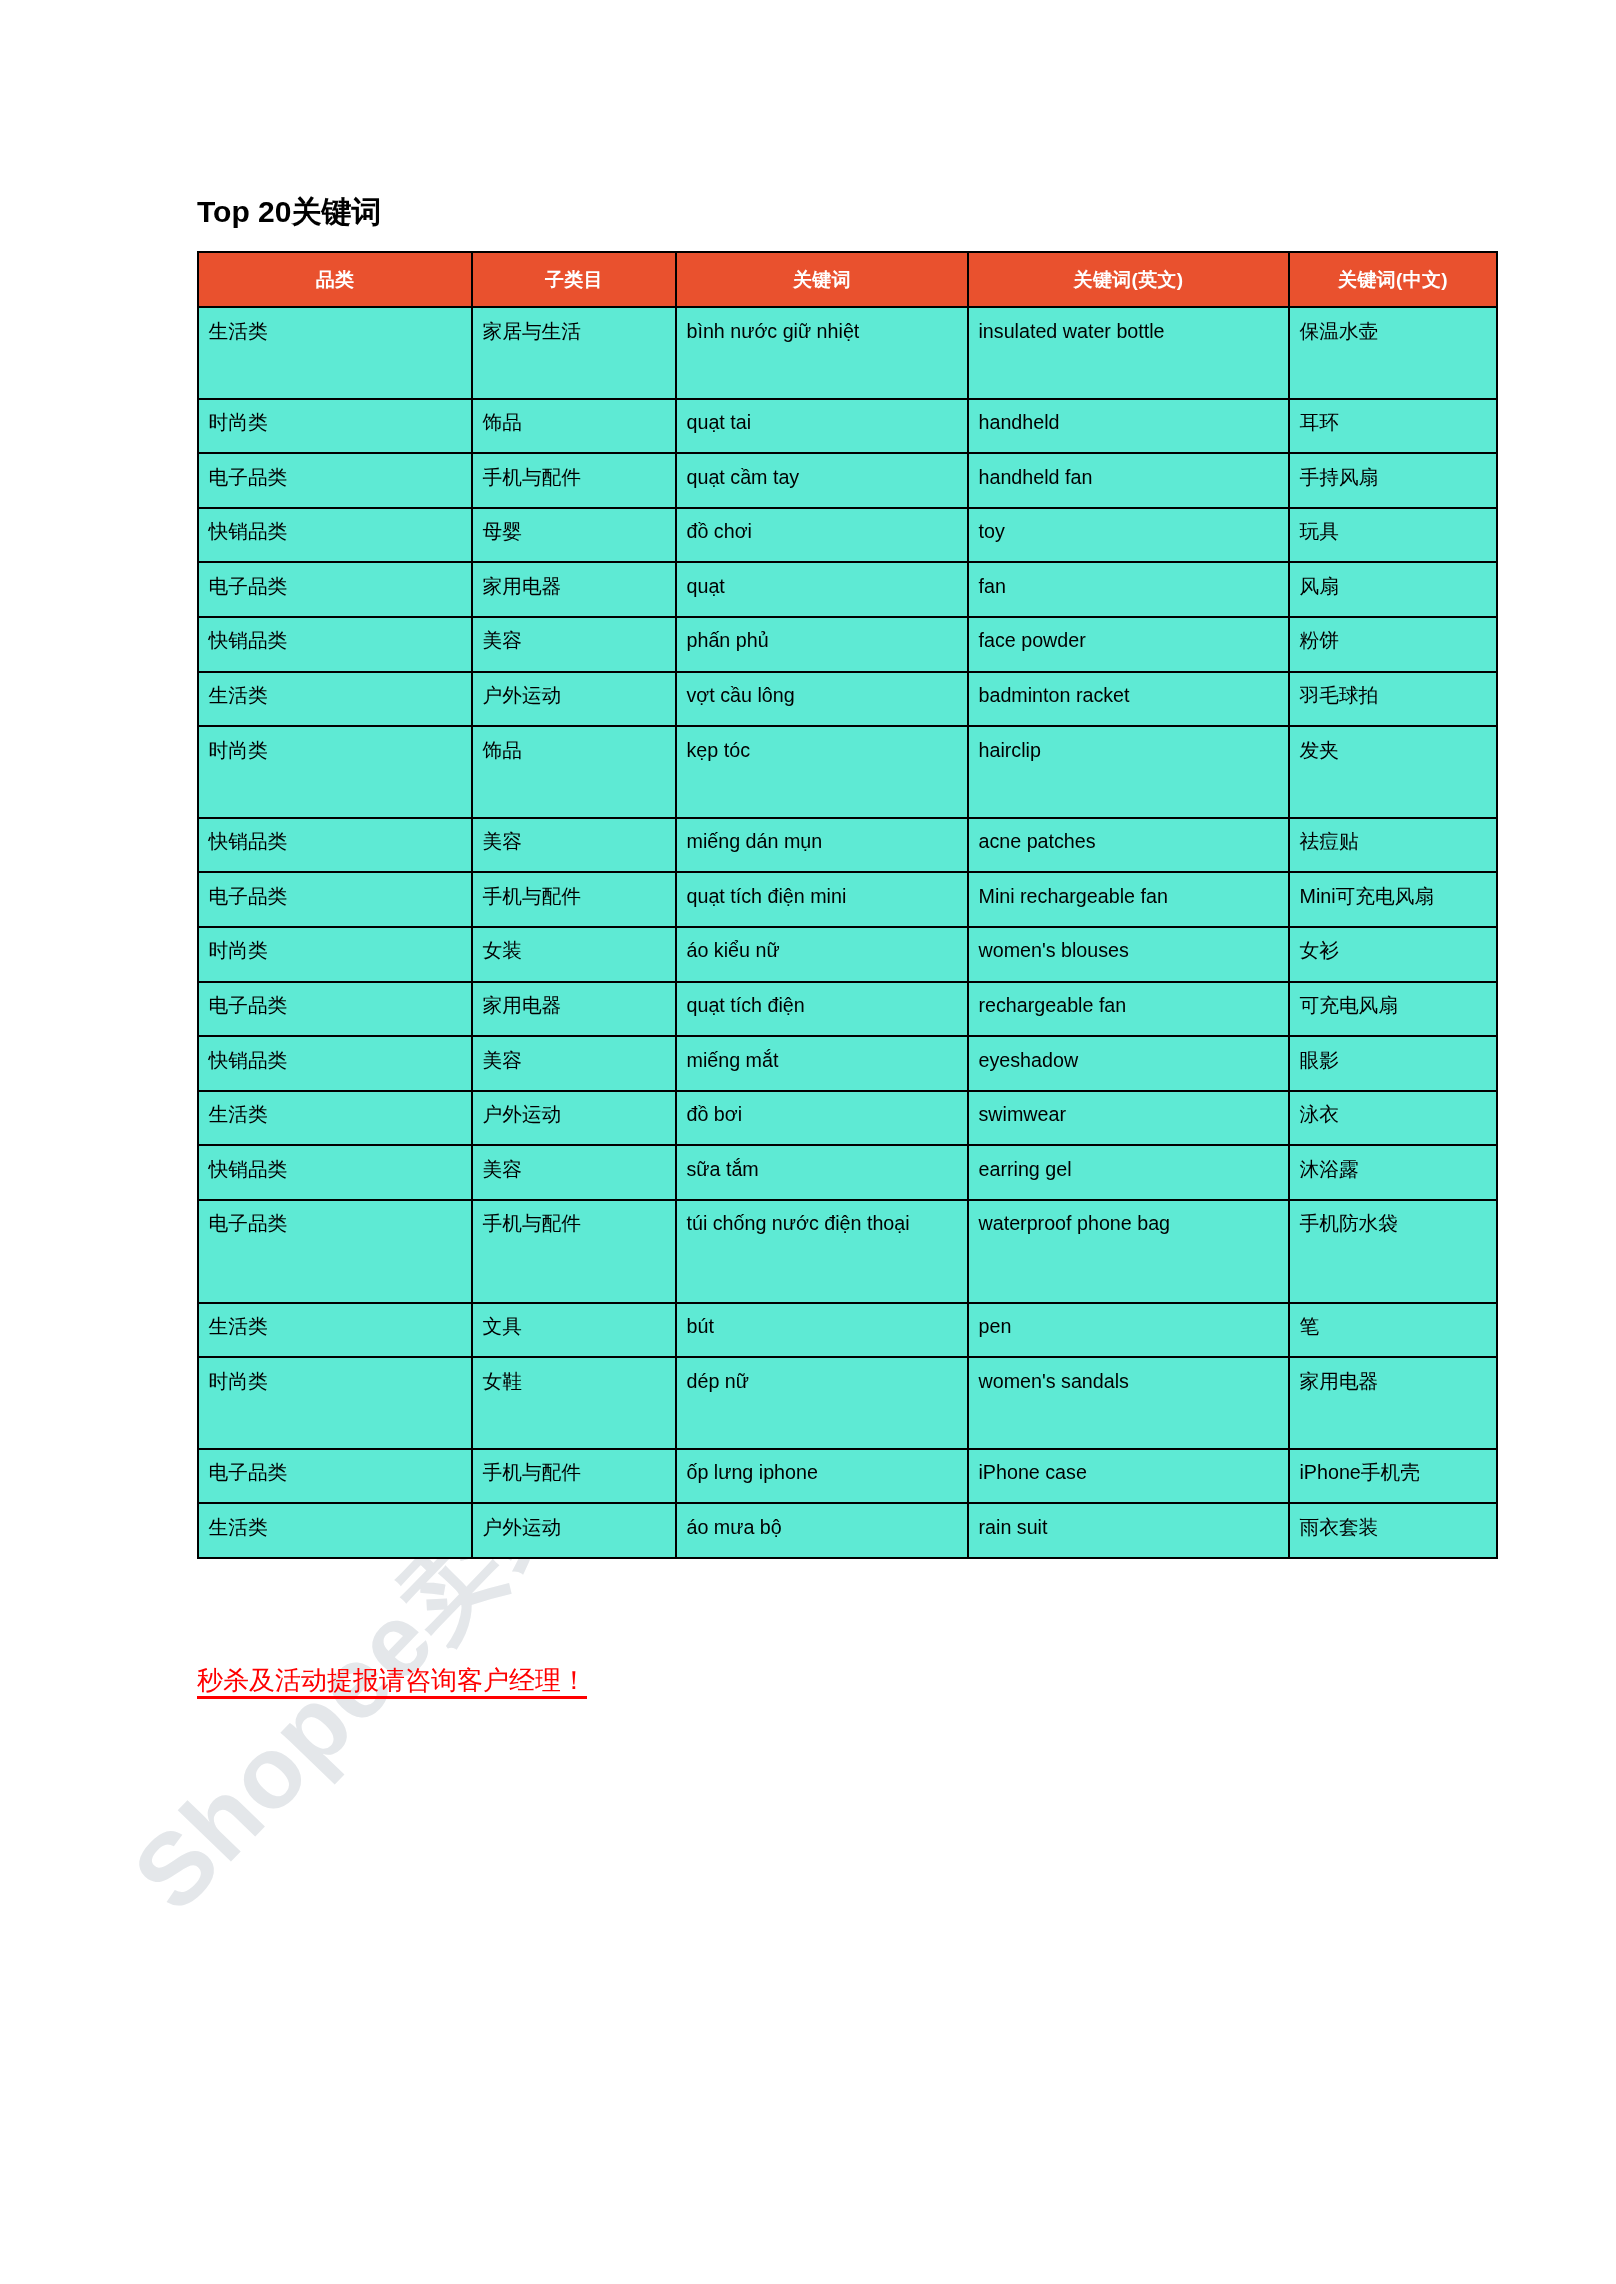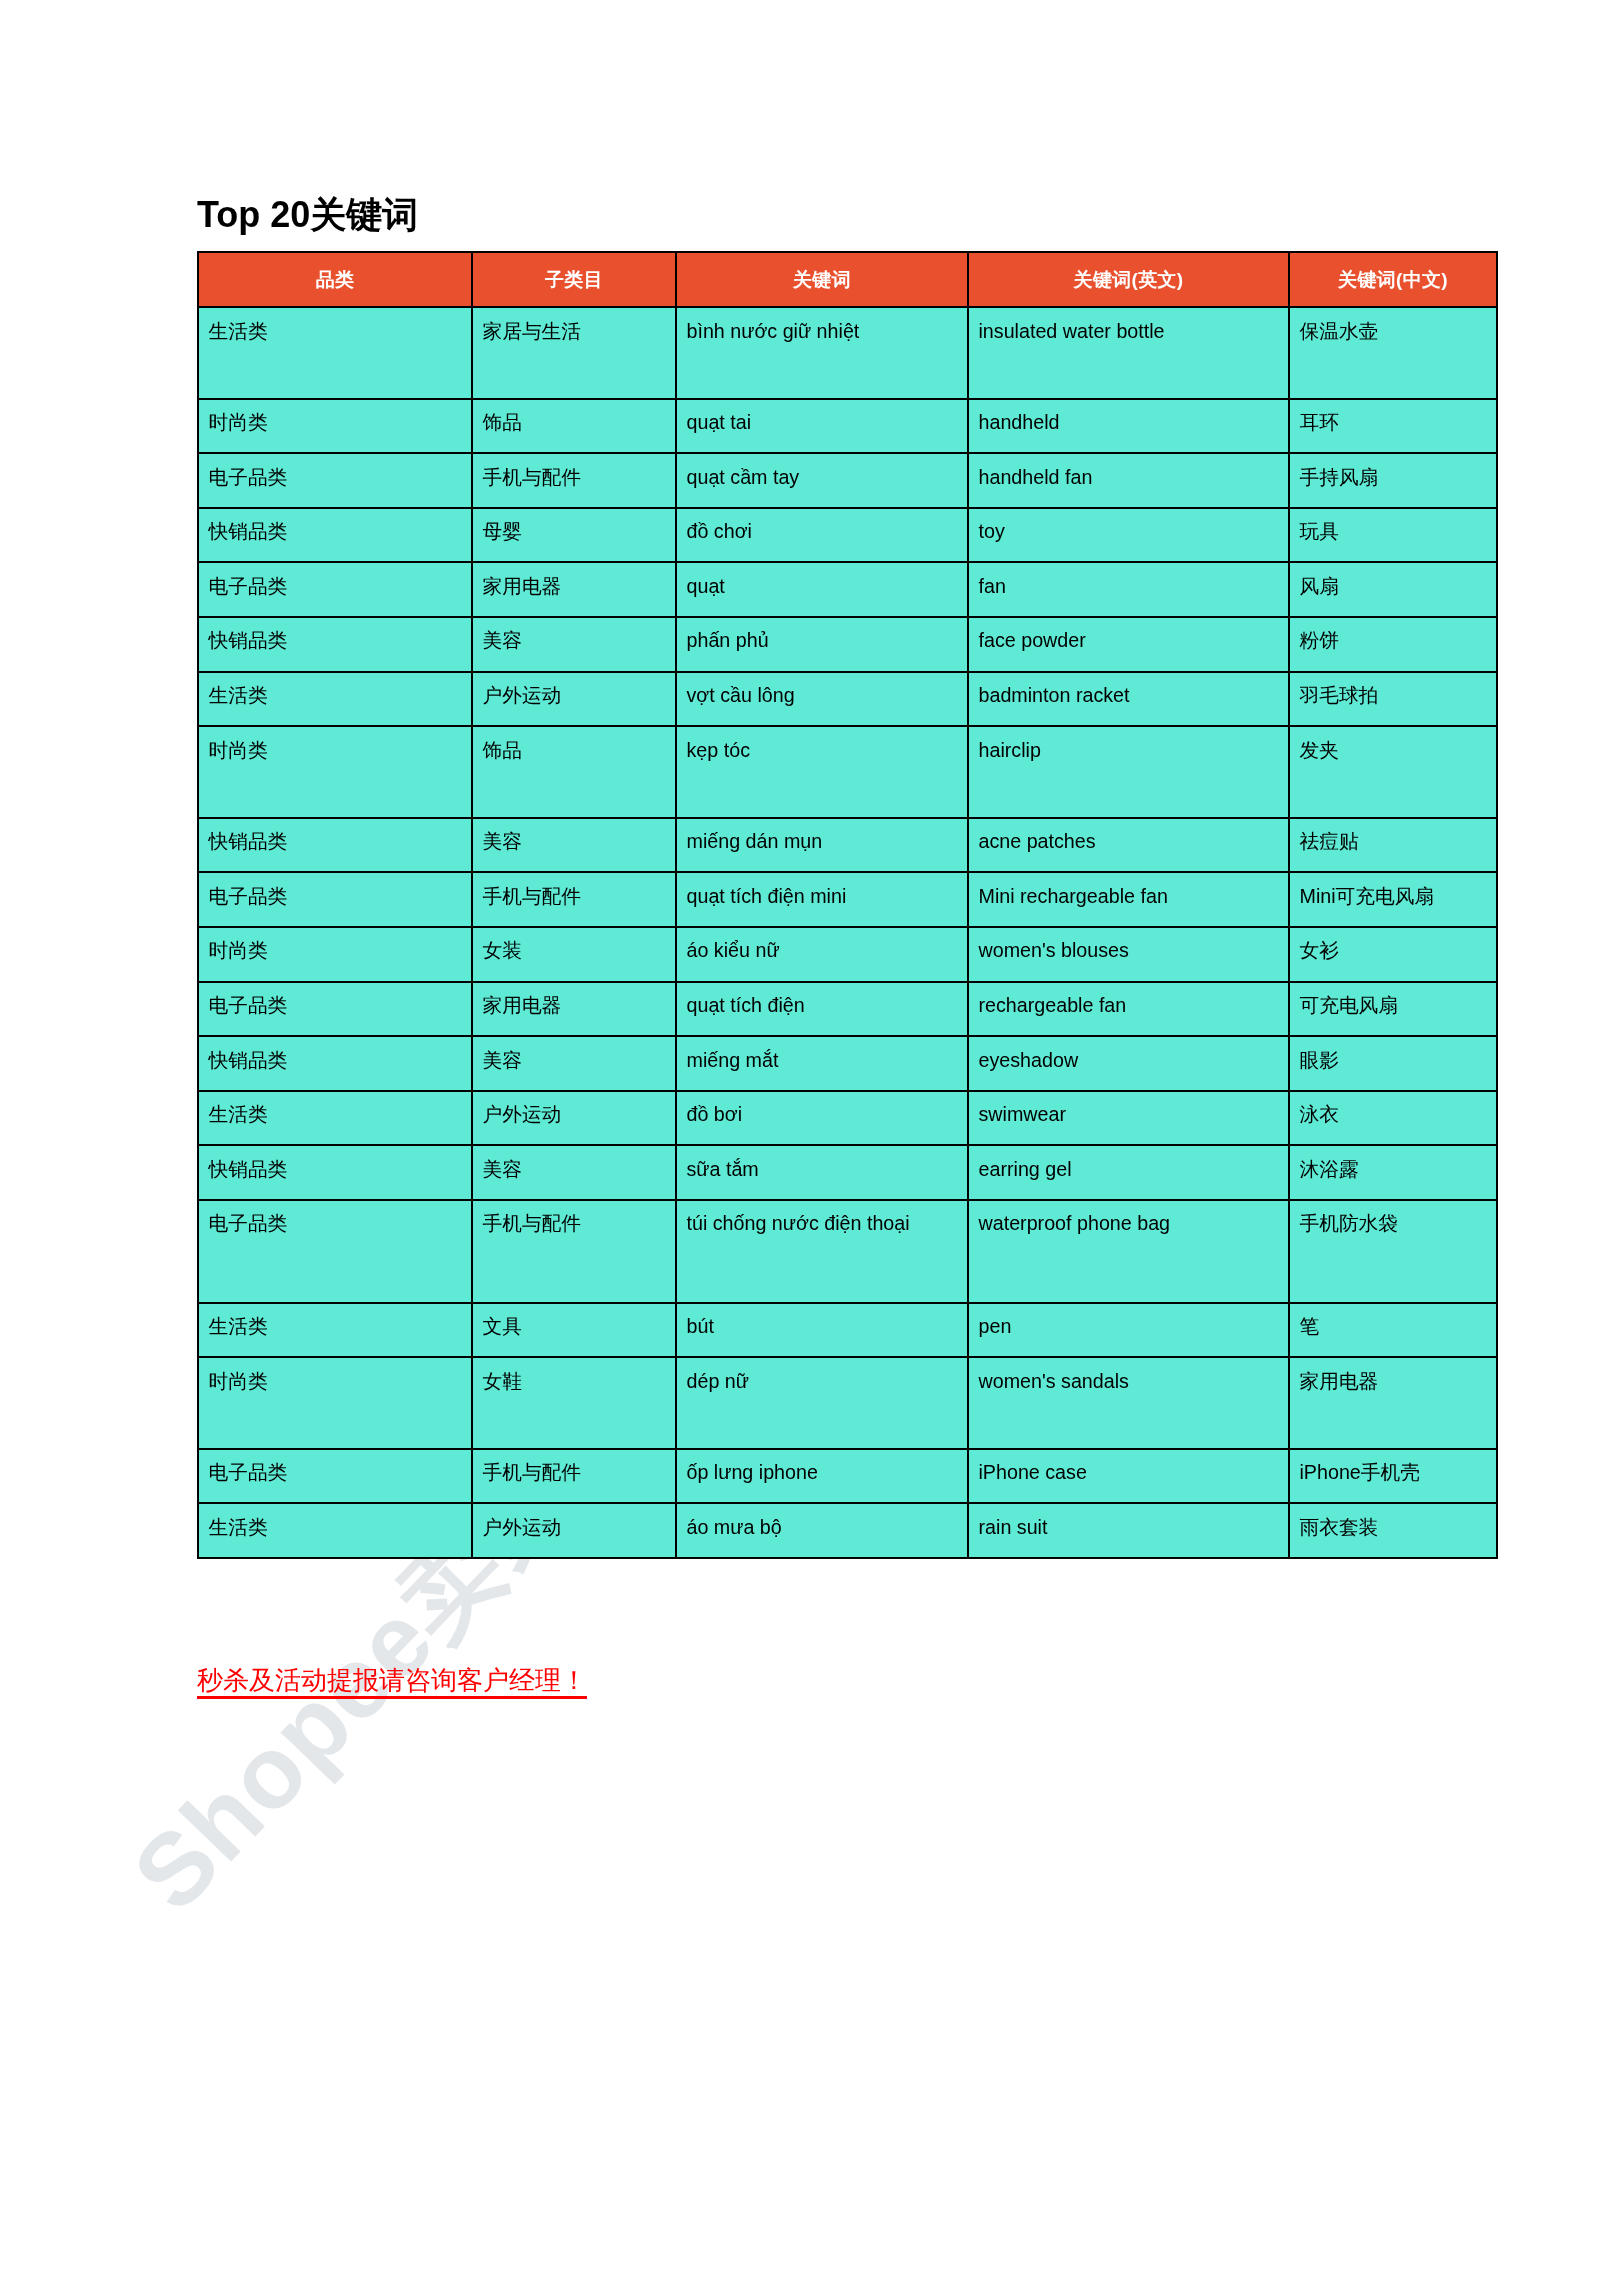--- a/index.html
+++ b/index.html
@@ -49,21 +49,21 @@
     left: 203px;
     top: 1804px;
     transform: rotate(-46deg);
   }
 
   
   #page-title {
     position: absolute;
     left: 197px;
     top: 195px;
-    font-size: 36px;
+    font-size: 30px;
     font-weight: 700;
     color: #000000;
     letter-spacing: 0px;
     z-index: 3;
     line-height: 1.1;
   }
 
   
   #keyword-table-wrap {
     position: absolute;

